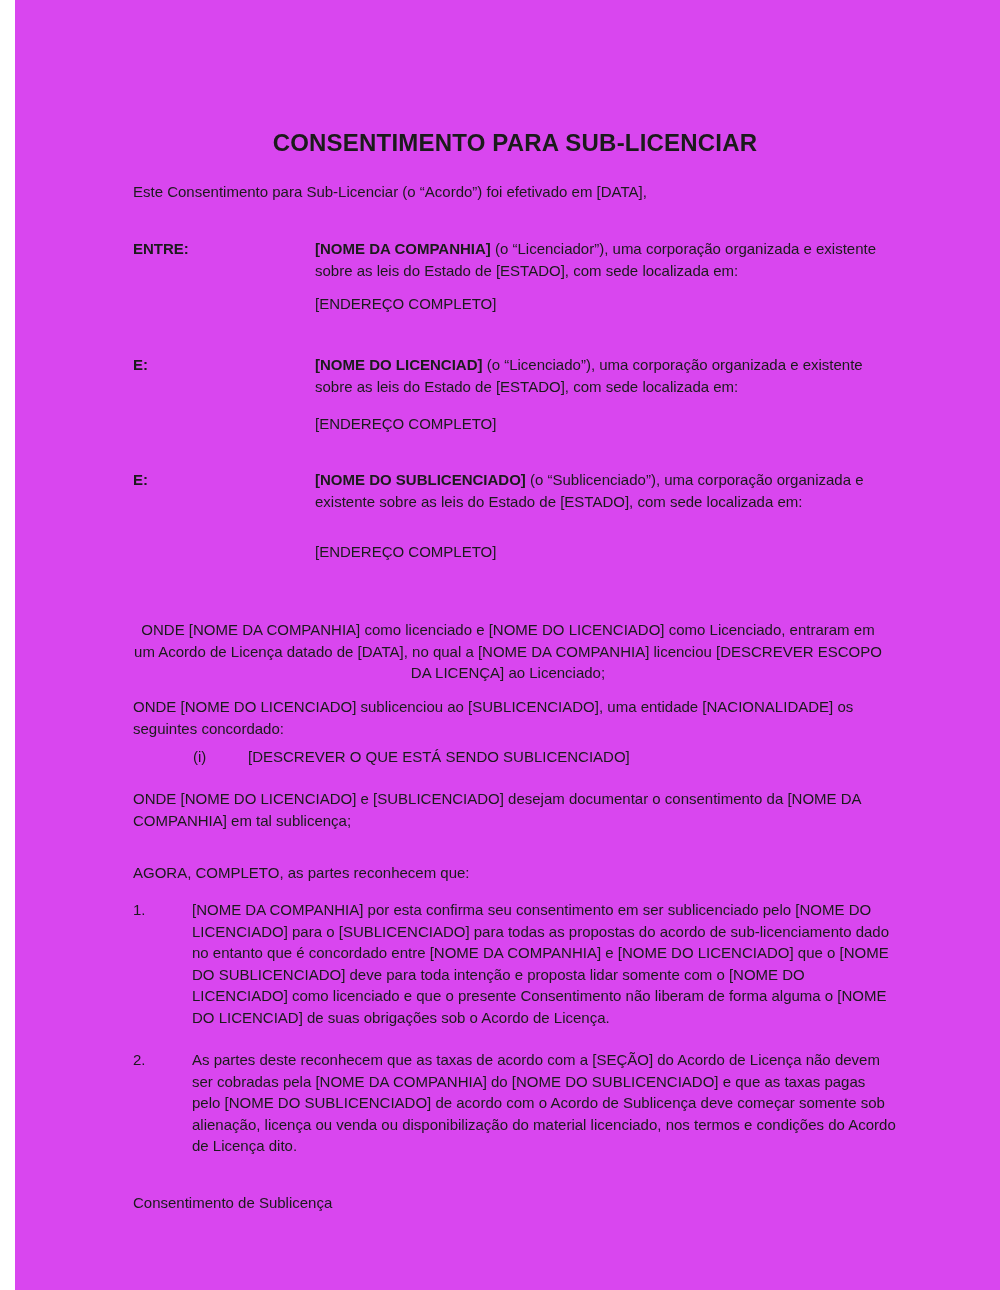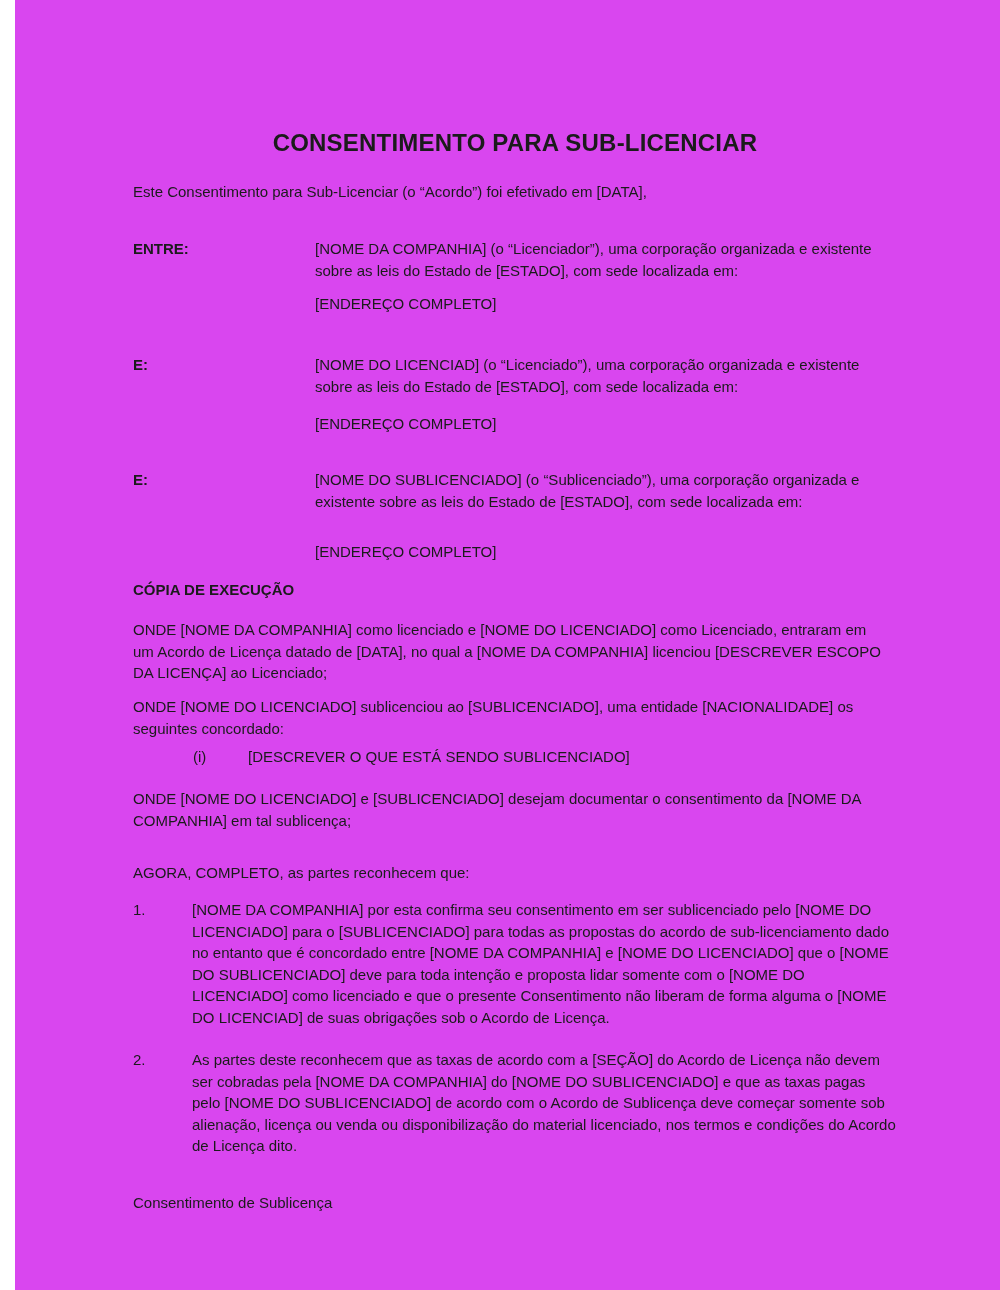--- a/index.html
+++ b/index.html
@@ -48,36 +48,36 @@
     font-weight: bold;
   }
   .party-text {
     margin-left: 182px;
     width: 585px;
   }
   .party-text.narrow {
     width: 555px;
   }
   .party-name {
-    font-weight: normal;
+    font-weight: bold;
     text-align: center;
   }
 
   .address {
     left: 300px;
     width: 585px;
   }
 
   .section-heading {
     left: 118px;
     width: 760px;
     font-weight: bold;
   }
 
-  .recital-1 { width: 750px; }
+  .recital-1 { width: 750px; text-align: center; }
 
   .sub-item {
     left: 178px;
     width: 710px;
   }
   .sub-item-marker {
     display: inline-block;
     width: 55px;
   }
 
@@ -120,21 +120,20 @@
     <div class="party-text"><span class="party-name">[NOME DO LICENCIAD]</span><span> (o “Licenciado”), uma corporação organizada e existente sobre as leis do Estado de [ESTADO], com sede localizada em:</span></div>
   </div>
   <div class="abs address" style="top:413px">[ENDEREÇO COMPLETO]</div>
 
   <div class="abs party" style="top:469px">
     <span class="party-label">E:</span>
     <div class="party-text narrow"><span class="party-name">[NOME DO SUBLICENCIADO]</span><span> (o “Sublicenciado”), uma corporação organizada e existente sobre as leis do Estado de [ESTADO], com sede localizada em:</span></div>
   </div>
   <div class="abs address" style="top:541px">[ENDEREÇO COMPLETO]</div>
 
-  <div class="abs section-heading" style="top:579px">CÓPIA DE EXECUÇÃO</div>
 
   <div class="abs para recital-1" style="top:619px">ONDE [NOME DA COMPANHIA] como licenciado e [NOME DO LICENCIADO] como Licenciado, entraram em um Acordo de Licença datado de [DATA], no qual a [NOME DA COMPANHIA] licenciou [DESCREVER ESCOPO DA LICENÇA] ao Licenciado;</div>
 
   <div class="abs para" style="top:696px">ONDE [NOME DO LICENCIADO] sublicenciou ao [SUBLICENCIADO], uma entidade [NACIONALIDADE] os seguintes concordado:</div>
 
   <div class="abs para" style="top:788px">ONDE [NOME DO LICENCIADO] e [SUBLICENCIADO] desejam documentar o consentimento da [NOME DA COMPANHIA] em tal sublicença;</div>
 
   <div class="abs sub-item" style="top:746px">
     <span class="sub-item-marker">(i)</span><span>[DESCREVER O QUE ESTÁ SENDO SUBLICENCIADO]</span>
   </div>

